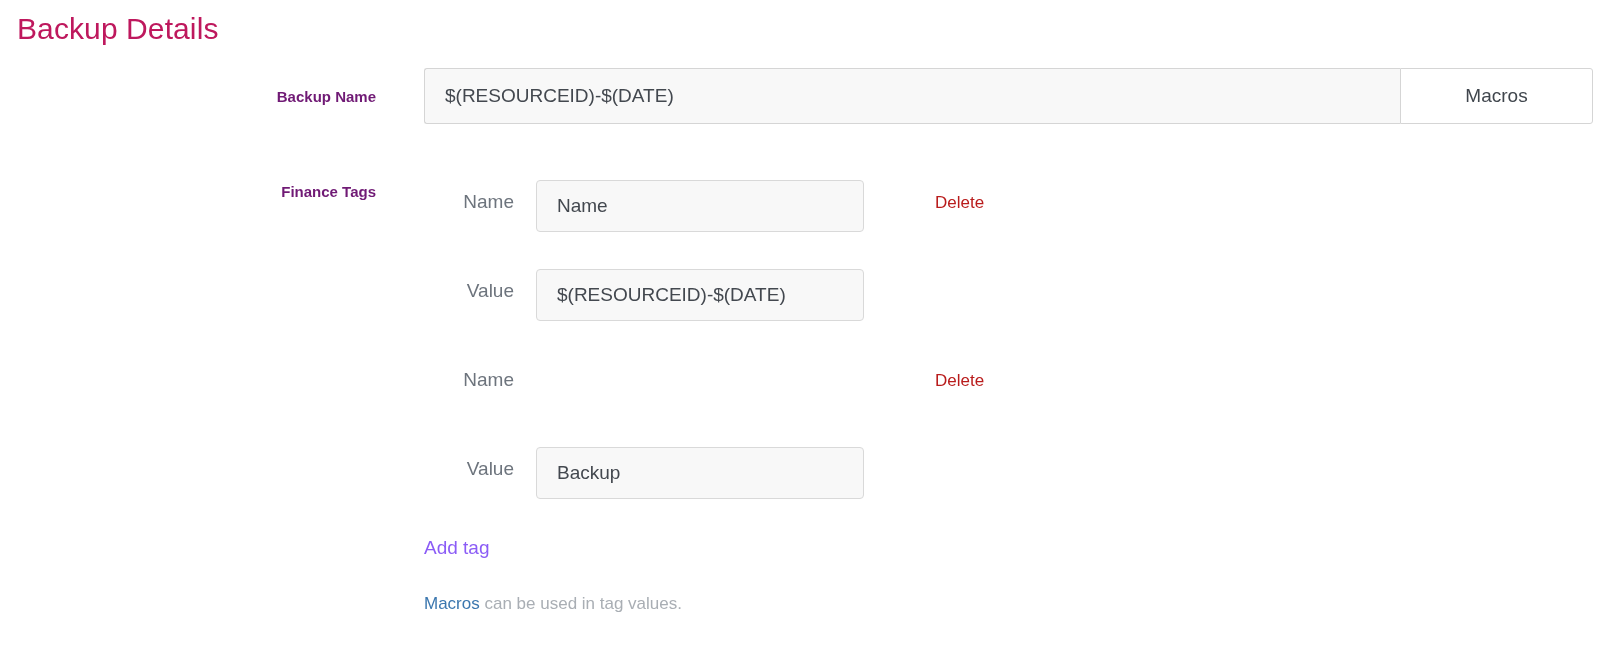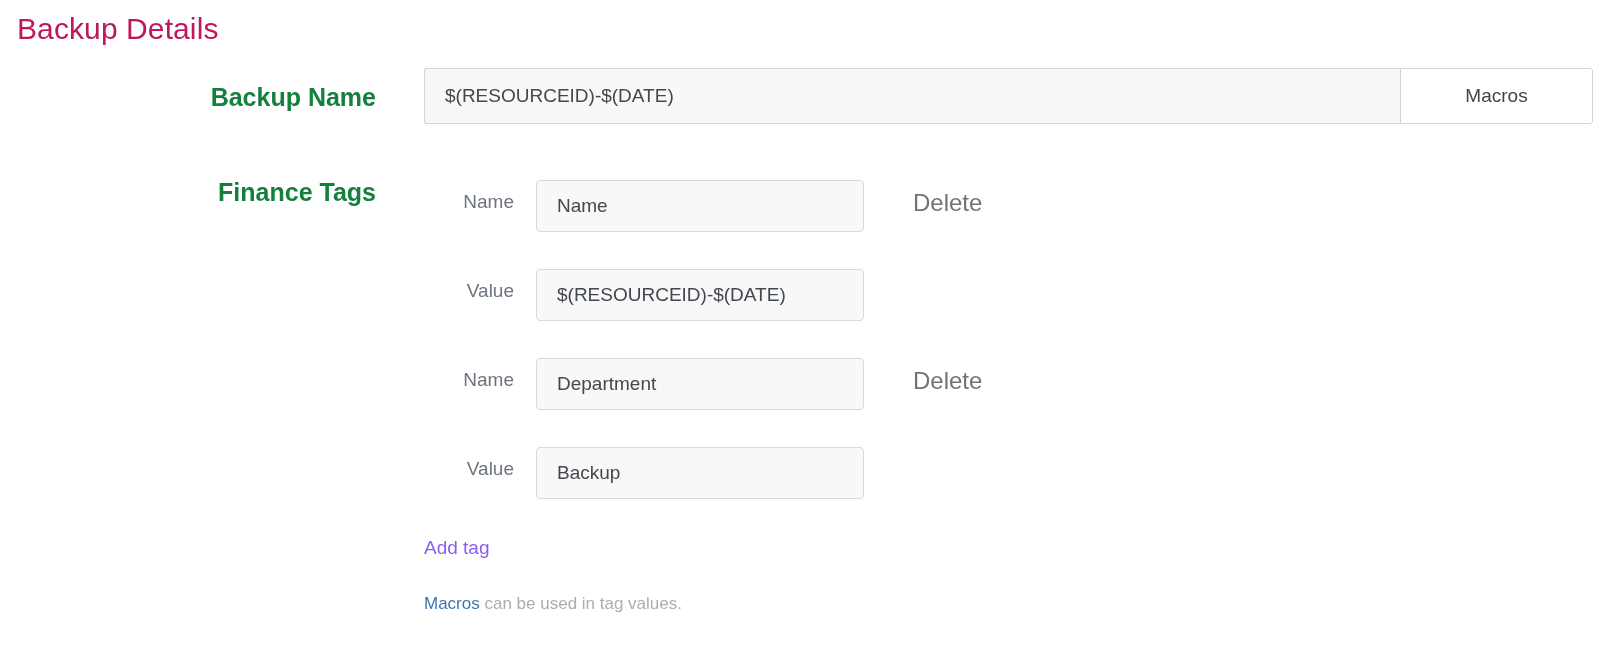--- a/index.html
+++ b/index.html
@@ -41,24 +41,24 @@
     display: flex;
     align-items: flex-start;
   }
 
   
   .form-label {
     position: absolute;
     left: 0;
     width: 376px;
     text-align: right;
-    font-size: 25px;
+    font-size: 15px;
     line-height: 24px;
     font-weight: 700;
-    color: #15803d;
+    color: #701a75;
     white-space: nowrap;
   }
 
   
   .backup-name-row {
     left: 0;
     top: 68px;
     width: 1623px;
     height: 58px;
   }
@@ -155,25 +155,25 @@
     font-family: "Liberation Sans", sans-serif;
     font-size: 19px;
     color: #43484f;
     outline: none;
     display: flex;
     align-items: center;
   }
 
   .delete-link {
     position: absolute;
-    left: 489px;
+    left: 511px;
     top: 11px;
-    font-size: 24px;
-    line-height: 24px;
-    color: #737373;
+    font-size: 17px;
+    line-height: 24px;
+    color: #b91c1c;
     text-decoration: none;
     cursor: pointer;
     white-space: nowrap;
   }
 
   .add-tag-link {
     position: absolute;
     left: 0px;
     top: 356px;
     font-size: 19px;
@@ -226,21 +226,20 @@
         <a class="delete-link">Delete</a>
       </div>
 
       <div class="tag-line">
         <div class="tag-sublabel">Value</div>
         <div class="tag-input">$(RESOURCEID)-$(DATE)</div>
       </div>
 
       <div class="tag-line">
         <div class="tag-sublabel">Name</div>
-        <div class="tag-input">Department</div>
         <a class="delete-link">Delete</a>
       </div>
 
       <div class="tag-line">
         <div class="tag-sublabel">Value</div>
         <div class="tag-input">Backup</div>
       </div>
 
       <a class="add-tag-link">Add tag</a>
 

